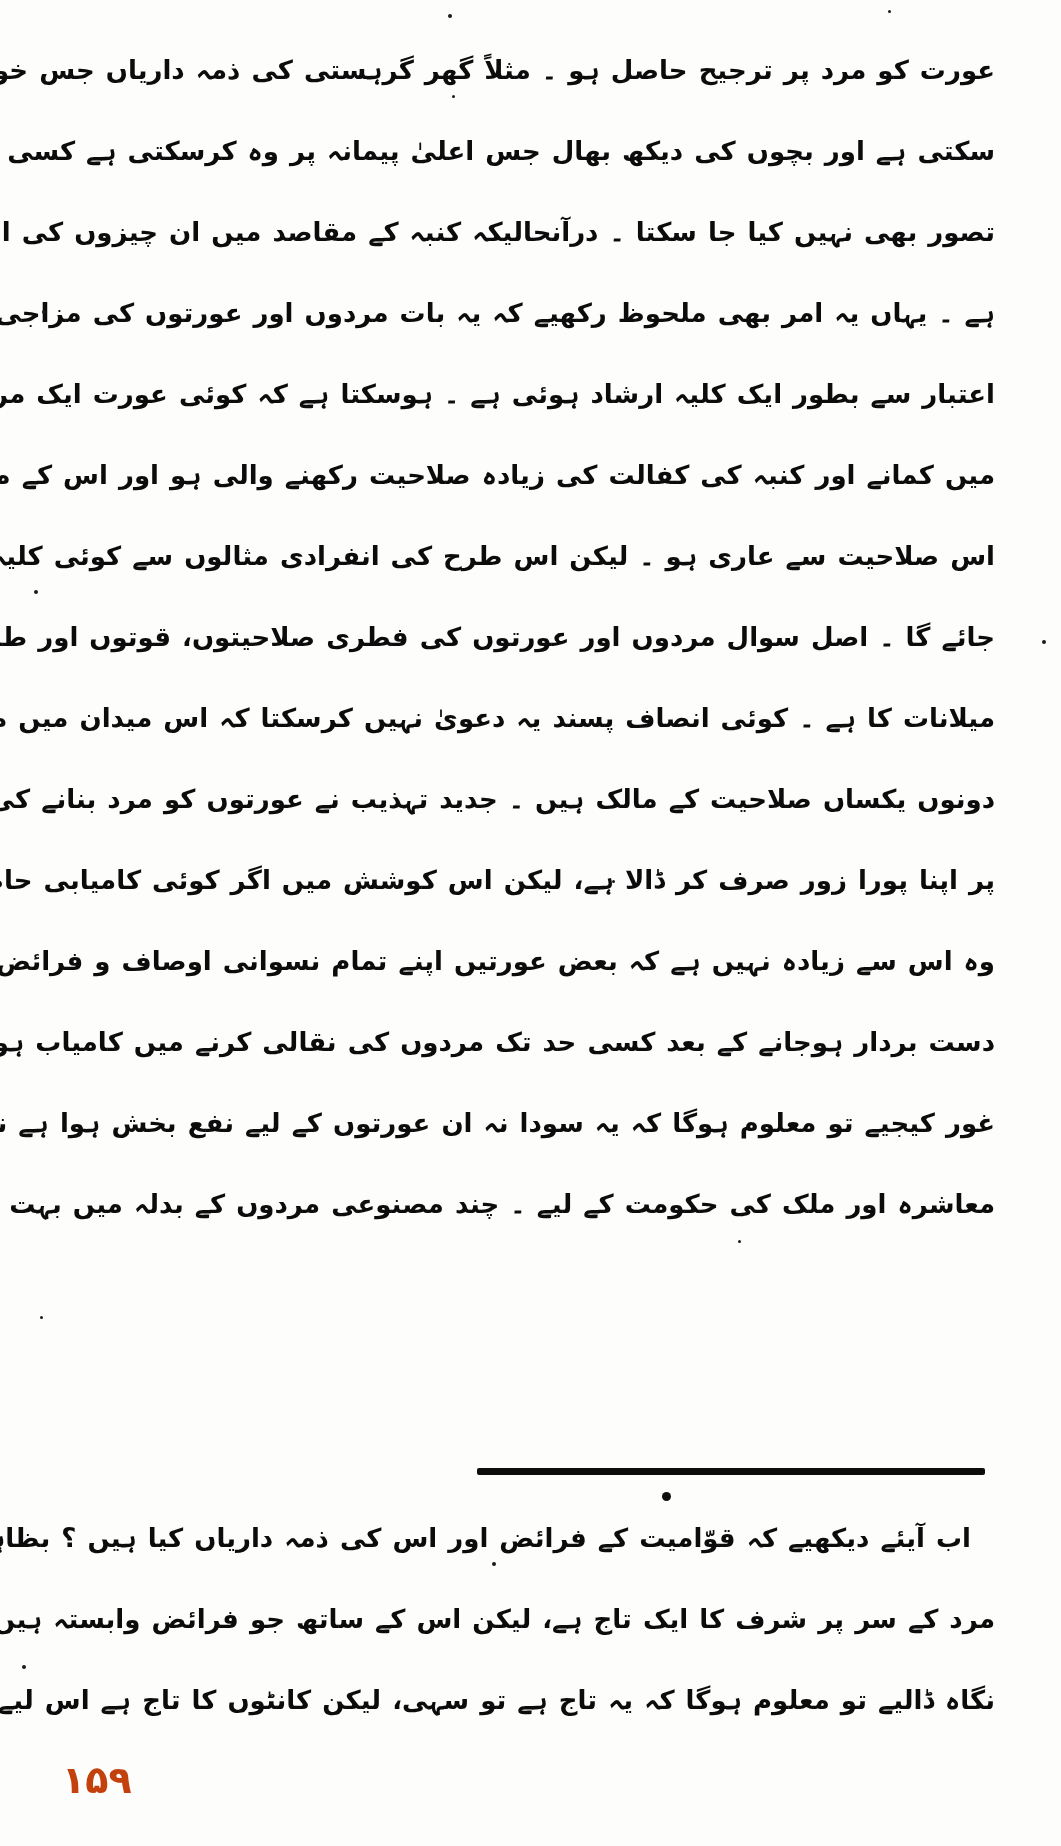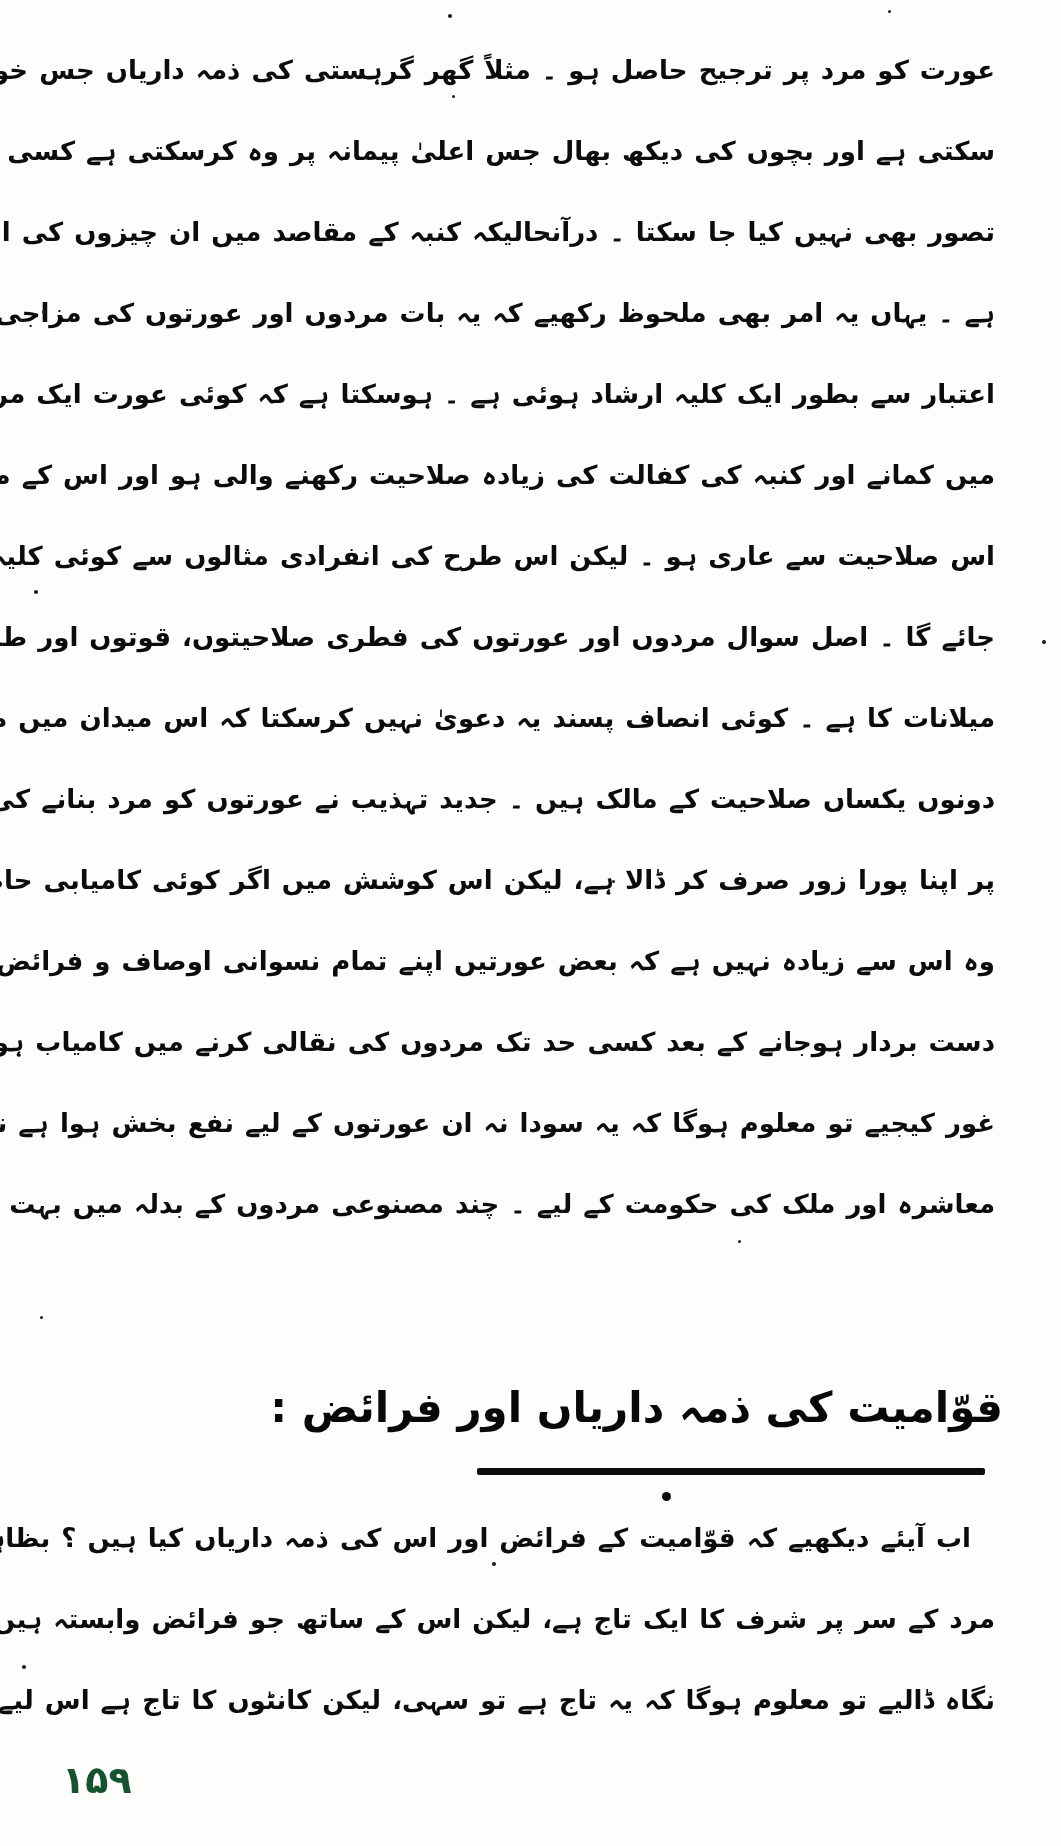--- a/index.html
+++ b/index.html
@@ -83,21 +83,21 @@
     width: 925px;
   }
   .line.first-indent { padding-right: 24px; }
   
   .page-number {
     position: absolute;
     top: 1758px;
     left: 62px;
     font-size: 38px;
     font-weight: bold;
-    color: #14532d;
+    color: #c2410c;
     direction: ltr;
     letter-spacing: 3px;
   }
   
   .speck {
     position: absolute;
     background: #1a1a1a;
     border-radius: 50%;
   }
 </style>
@@ -117,21 +117,20 @@
     <div class="line">جائے گا ۔ اصل سوال مردوں اور عورتوں کی فطری صلاحیتوں، قوتوں اور طبعی رجحانات و</div>
     <div class="line">میلانات کا ہے ۔ کوئی انصاف پسند یہ دعویٰ نہیں کرسکتا کہ اس میدان میں مرد اور عورت</div>
     <div class="line">دونوں یکساں صلاحیت کے مالک ہیں ۔ جدید تہذیب نے عورتوں کو مرد بنانے کی کوشش</div>
     <div class="line">پر اپنا پورا زور صرف کر ڈالا ہے، لیکن اس کوشش میں اگر کوئی کامیابی حاصل ہوئی بھی ہے تو</div>
     <div class="line">وہ اس سے زیادہ نہیں ہے کہ بعض عورتیں اپنے تمام نسوانی اوصاف و فرائض سے کلیتہً</div>
     <div class="line">دست بردار ہوجانے کے بعد کسی حد تک مردوں کی نقالی کرنے میں کامیاب ہوگئی ہیں ۔</div>
     <div class="line">غور کیجیے تو معلوم ہوگا کہ یہ سودا نہ ان عورتوں کے لیے نفع بخش ہوا ہے نہ مجموعی طور پر</div>
     <div class="line">معاشرہ اور ملک کی حکومت کے لیے ۔ چند مصنوعی مردوں کے بدلہ میں بہت سی حقیقی</div>
   </div>
 
-  <div class="section-heading">قوّامیت کی ذمہ داریاں اور فرائض :</div>
   <div class="heading-underline"></div>
   <div class="underline-dot"></div>
 
   <div class="body-text-2">
     <div class="line first-indent">اب آیئے دیکھیے کہ قوّامیت کے فرائض اور اس کی ذمہ داریاں کیا ہیں ؟ بظاہر تو یہ</div>
     <div class="line">مرد کے سر پر شرف کا ایک تاج ہے، لیکن اس کے ساتھ جو فرائض وابستہ ہیں ان پر</div>
     <div class="line">نگاہ ڈالیے تو معلوم ہوگا کہ یہ تاج ہے تو سہی، لیکن کانٹوں کا تاج ہے اس لیے کہ مرد</div>
   </div>
 
   <div class="page-number">۱۵۹</div>

